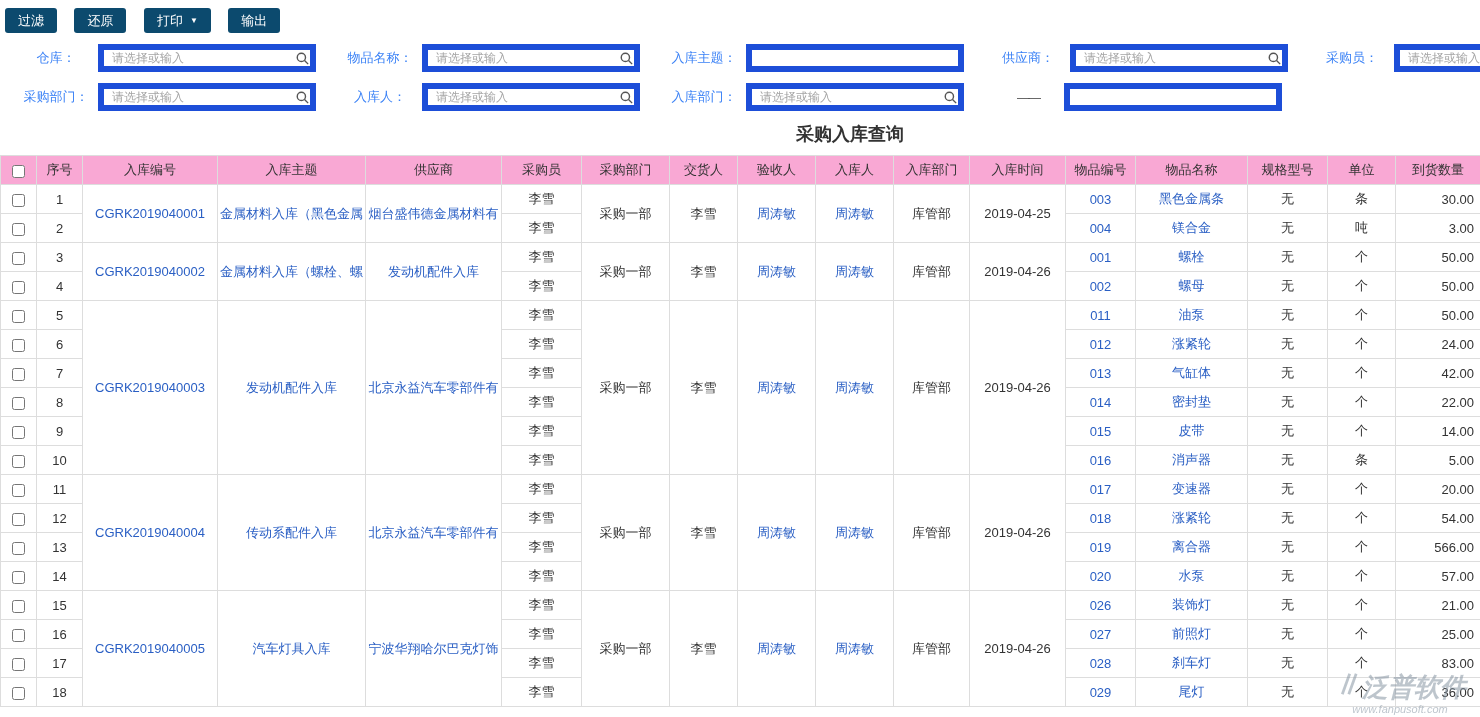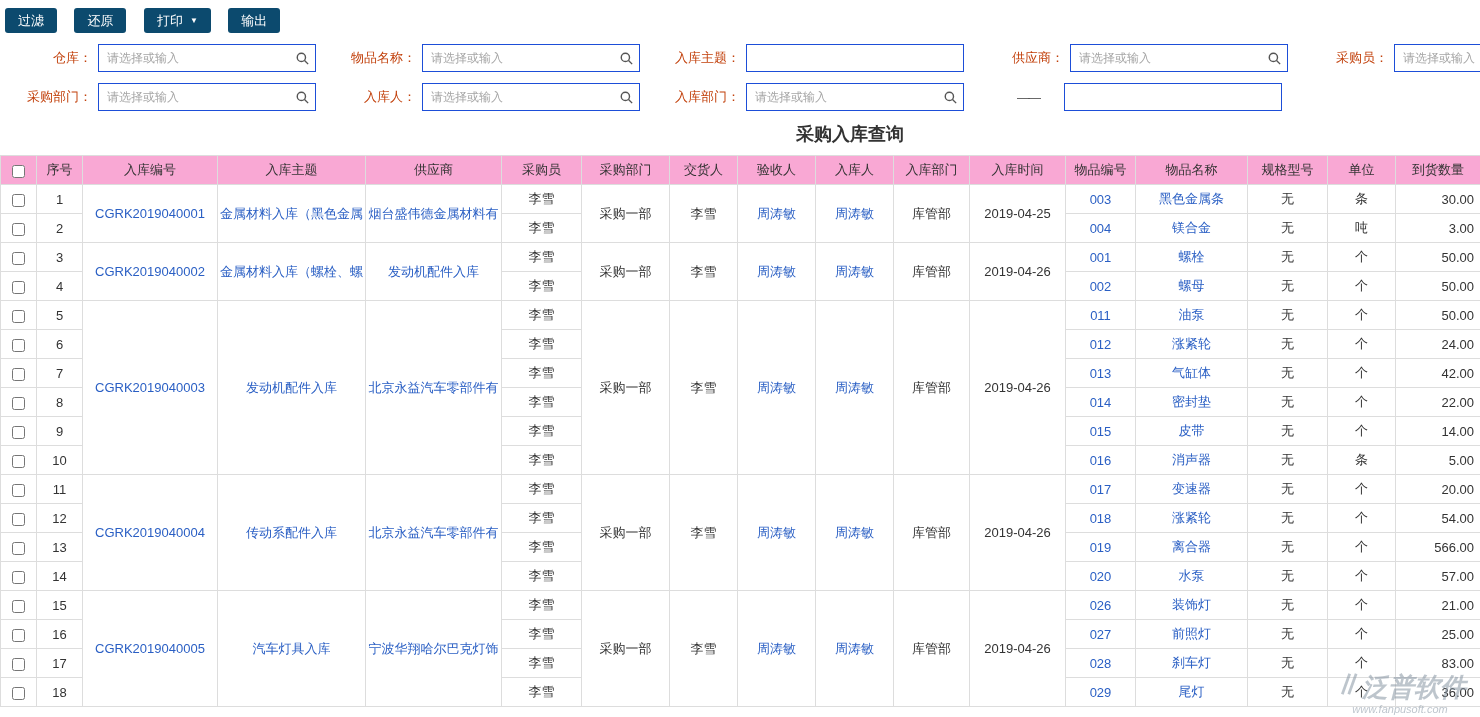--- a/index.html
+++ b/index.html
@@ -23,28 +23,28 @@
     cursor: pointer;
     font-family: inherit;
   }
   .btn .caret { font-size: 8px; margin-left: 7px; }
 
   
   .filters { padding: 4px 0 0 20px; }
   .filter-row { display: flex; align-items: center; height: 28px; margin-bottom: 11px; }
   .filter-group { display: flex; align-items: center; margin-right: 28px; flex: none; }
   .filter-label {
-    width: 72px; text-align: right; font-size: 13px; color: #c2410c;
+    width: 72px; text-align: center; font-size: 13px; color: #3b82f6;
     margin-right: 6px; white-space: nowrap; flex: none;
   }
   .range-dash { width: 72px; text-align: center; color: #555; font-size: 13px; letter-spacing: -2px; }
   .input-wrap { position: relative; width: 218px; height: 28px; flex: none; }
   .input-wrap input {
     width: 100%; height: 100%;
-    border: 1px solid #1d4ed8; background: #fff;
+    border: 6px solid #1d4ed8; background: #fff;
     padding: 0 16px 0 8px; font-size: 12px; color: #333; outline: none;
     font-family: inherit;
   }
   .input-wrap.plain input { padding-right: 8px; }
   .input-wrap input::placeholder { color: #a5a5a5; }
   .icon-btn {
     position: absolute; right: 6px; top: 6px; width: 16px; height: 16px;
     cursor: pointer; display: flex; align-items: center; justify-content: center;
   }
 

